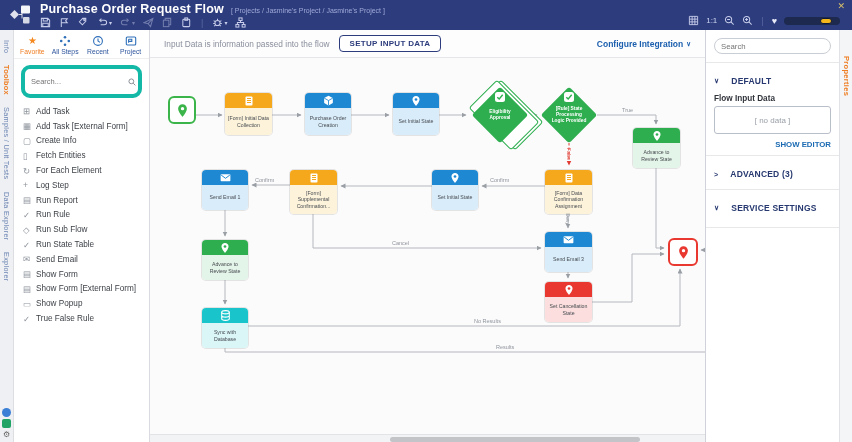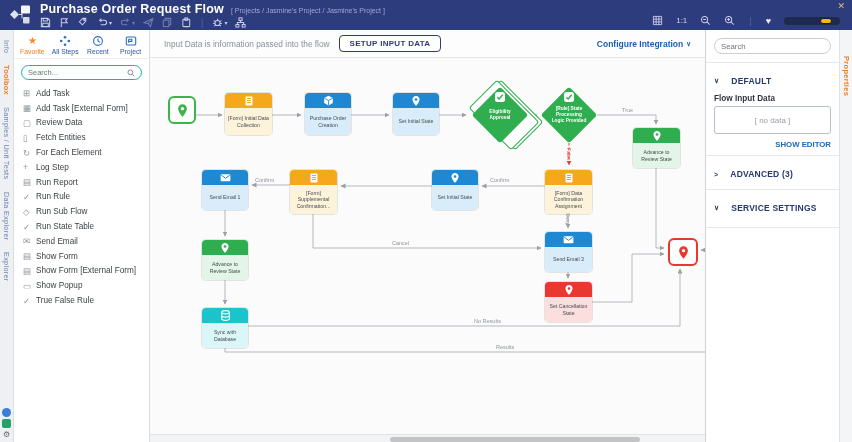--- a/index.html
+++ b/index.html
@@ -10,21 +10,21 @@
 .logo{margin:3px 6px 0 8px}
 .t-main{display:flex;flex-direction:column}
 .t-row1{display:flex;align-items:baseline;margin-top:2px}
 .title{font-size:12.5px;font-weight:bold;letter-spacing:.2px}
 .crumb{font-size:7px;color:#9fa9d8;margin-left:7px}
 .t-row2{display:flex;align-items:center;gap:8px;margin-top:1px;color:#c7cdea}
 .tool{display:flex;align-items:center;gap:1px;cursor:pointer}
 .tool.dim{opacity:.45}
 .tool .caret{font-size:6px;color:#c7cdea}
 .tb-sep{color:#5a66a0;font-size:9px;margin:0 1px}
-.t-right{position:absolute;right:12px;top:15px;display:flex;align-items:center;gap:13px;color:#c7cdea}
+.t-right{position:absolute;right:12px;top:15px;display:flex;align-items:center;gap:7px;color:#c7cdea}
 .ratio{font-size:8px;color:#cdd4f0}
 .meter{width:56px;height:8px;background:#1d294f;border-radius:4px;position:relative}
 .meter-fill{width:76%;height:100%;background:#f3b71c;border-radius:4px}
 .meter-knob{position:absolute;top:1px;left:36px;width:12px;height:6px;border-radius:3px;border:1px solid #0e1838;background:#f3b71c}
 .heart{color:#e9ebf8;font-size:9px}
 .close{position:absolute;right:7px;top:1px;color:#d9c06b;font-size:9px;cursor:pointer}
 
 .main{display:flex;flex:1;min-height:0}
 
 .rail{width:14px;background:#eef0f3;border-right:1px solid #dcdee2;display:flex;flex-direction:column;align-items:center;padding-top:4px;position:relative;flex:0 0 14px}
@@ -36,21 +36,21 @@
 .ric.sheet{background:#21a366}
 .ric.gear{background:transparent;color:#666;font-size:8px;line-height:9px;text-align:center}
 
 .sidebar{width:136px;background:#fff;border-right:1px solid #d9dbe0;flex:0 0 136px;display:flex;flex-direction:column}
 .side-tabs{display:flex;padding:4px 2px 3px;border-bottom:1px solid #efefef}
 .stab{flex:1;text-align:center;cursor:pointer}
 .stab .ti{height:13px;display:flex;align-items:center;justify-content:center;color:#2e6fba}
 .stab .tl{font-size:6.8px;color:#2d549c;margin-top:1px}
 .stab.active .tl{color:#ef7d22}
 .stab.active .ti{color:#f5881f}
-.search-pill{margin:6px 7px 4px;border:1px solid #14b8a6;border-radius:9px;height:15px;display:flex;align-items:center;padding:0 6px;background:#fff}
+.search-pill{margin:6px 7px 4px;border:4px solid #14b8a6;border-radius:9px;height:33px;display:flex;align-items:center;padding:0 6px;background:#fff}
 .search-pill input{border:0;outline:0;flex:1;font-size:7.5px;color:#555;background:transparent;font-family:"Liberation Sans",sans-serif}
 .search-pill svg{flex:0 0 auto}
 #stepList{flex:1;overflow:hidden;padding-top:2px}
 .step{display:flex;align-items:center;height:14.8px;padding-left:9px;cursor:pointer}
 .step .ic{width:13px;font-size:8.5px;color:#8d939c}
 .step .lb{font-size:8.2px;color:#3a3f45;white-space:nowrap}
 
 .canvas-col{width:555px;flex:0 0 555px;display:flex;flex-direction:column;background:#ef4444;min-width:0}
 .infobar{height:28px;background:#fdfdfe;border-bottom:1px solid #e4e6ea;display:flex;align-items:center;padding:0 14px;gap:9px;flex:0 0 28px}
 .info-text{font-size:8.3px;color:#8a8f9b}
@@ -267,21 +267,21 @@
           <div class="step">
             <span class="ic">⊞</span>
             <span class="lb">Add Task</span>
           </div>
           <div class="step">
             <span class="ic">▦</span>
             <span class="lb">Add Task [External Form]</span>
           </div>
           <div class="step">
             <span class="ic">▢</span>
-            <span class="lb">Review Data</span>
+            <span class="lb">Create Info</span>
           </div>
           <div class="step">
             <span class="ic">▯</span>
             <span class="lb">Fetch Entities</span>
           </div>
           <div class="step">
             <span class="ic">↻</span>
             <span class="lb">For Each Element</span>
           </div>
           <div class="step">

